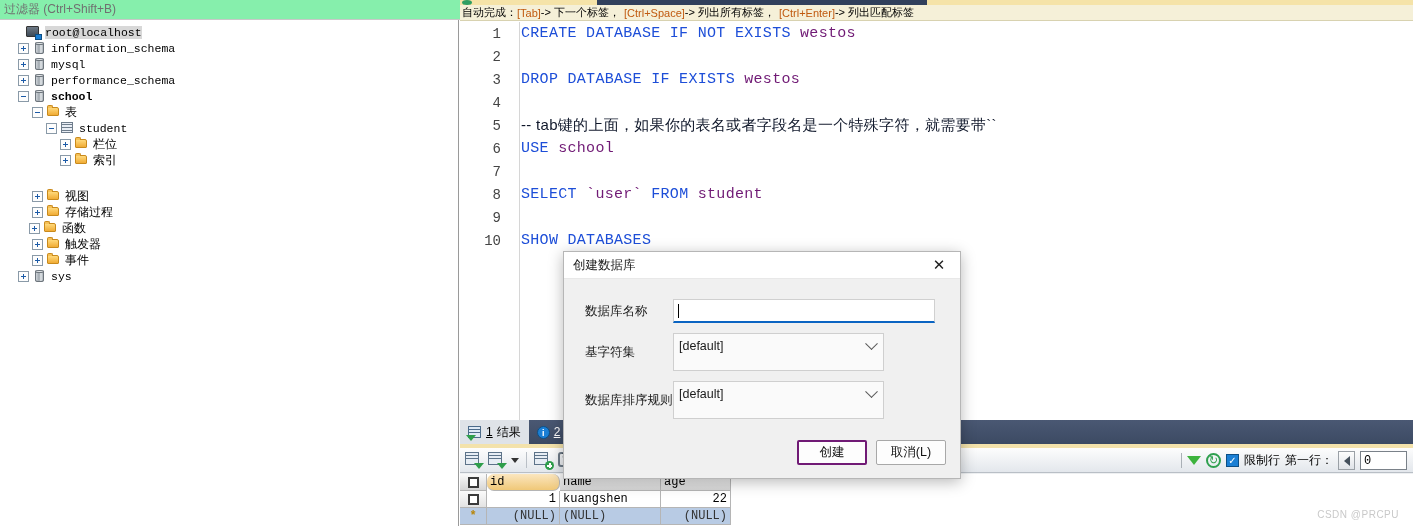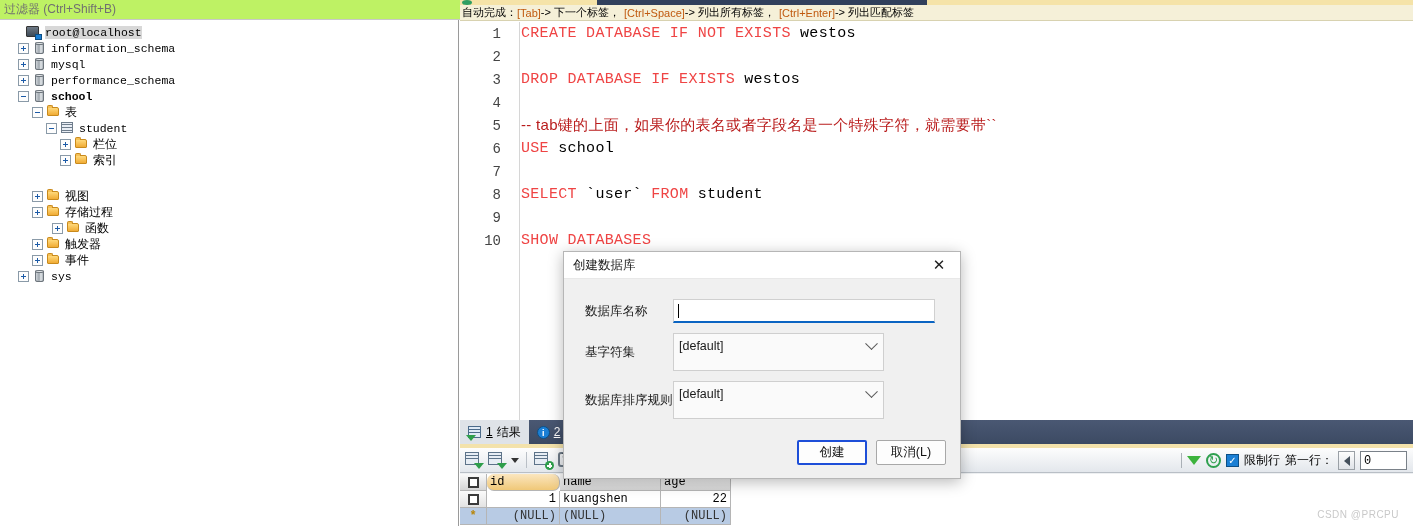--- a/index.html
+++ b/index.html
@@ -18,21 +18,21 @@
   
   #sidebar {
     position: absolute; left: 0; top: 0;
     width: 459px; height: 526px;
     background: #ffffff;
     border-right: 1px solid #9a9a9a;
   }
   #filter-box {
     height: 20px; width: 467px;
     border-bottom: 1px solid #c8c8c8;
-    background: #bef264;
+    background: #86efac;
     display: flex; align-items: center;
     padding-left: 4px;
   }
   #filter-box .ph {
     color: #707070; font-size: 12px;
     font-family: "Liberation Sans", sans-serif;
     white-space: nowrap;
   }
   .tree { padding-top: 4px; }
   .trow {
@@ -130,23 +130,23 @@
   .codeline {
     height:23px; display:flex; align-items:center;
     font-family:"Liberation Mono","DejaVu Sans Mono", monospace;
   }
   .lnum {
     width:50px; text-align:right; padding-right:9px;
     color:#444; font-size:14px; flex:0 0 auto;
     font-family:"Liberation Mono","DejaVu Sans Mono", monospace;
   }
   .ctext { padding-left:11px; font-size:15px; letter-spacing:0.3px; white-space:pre; }
-  .kw  { color:#ef4444; }
-  .idn { color:#000000;font-family:Liberation Mono, monospace; }
-  .cmt-cn { color:#b91c1c; font-family:"Liberation Sans", sans-serif; font-size:15px; }
+  .kw  { color:#1d4ed8; }
+  .idn { color:#701a75;font-family:Liberation Mono, monospace; }
+  .cmt-cn { color:#0f172a; font-family:"Liberation Sans", sans-serif; font-size:15px; }
 
   
   #results {
     position:absolute; left:0; top:420px; width:953px; height:106px;
     background:#eef0f2;
   }
   #tabbar {
     position:absolute; left:0; top:0; width:953px; height:24px;
     background: linear-gradient(#4a5873,#3c4a63);
     border-bottom:3px solid #f0deа0;
@@ -278,21 +278,21 @@
     position:absolute; left:0; bottom:0; width:398px; height:52px;
     display:flex; align-items:center; justify-content:flex-end; gap:9px;
     padding-right:16px;
   }
   .dbtn {
     min-width:70px; height:25px; padding:0 12px;
     background:#fdfdfd; border:1px solid #a8a8a8; border-radius:2px;
     display:flex; align-items:center; justify-content:center;
     font-size:12.5px; color:#111;
   }
-  .dbtn.primary { border:2px solid #1d4ed8; }
+  .dbtn.primary { border:2px solid #701a75; }
 
   
   #watermark {
     position:absolute; right:14px; bottom:6px;
     color:#c9c9c9; font-size:10px; letter-spacing:0.5px;
     font-family:"Liberation Sans", sans-serif;
   }
 </style>
 </head>
 <body>
@@ -385,21 +385,21 @@
           <span class="tlabel">视图</span>
         </div>
         <div class="trow" style="padding-left: 32px;">
           <span class="expander plus"></span>
           <span class="ico ico-folder">
             <i></i>
             <b></b>
           </span>
           <span class="tlabel">存储过程</span>
         </div>
-        <div class="trow" style="padding-left: 52px;">
+        <div class="trow" style="padding-left: 29px;">
           <span class="expander plus"></span>
           <span class="ico ico-folder">
             <i></i>
             <b></b>
           </span>
           <span class="tlabel">函数</span>
         </div>
         <div class="trow" style="padding-left: 32px;">
           <span class="expander plus"></span>
           <span class="ico ico-folder">

